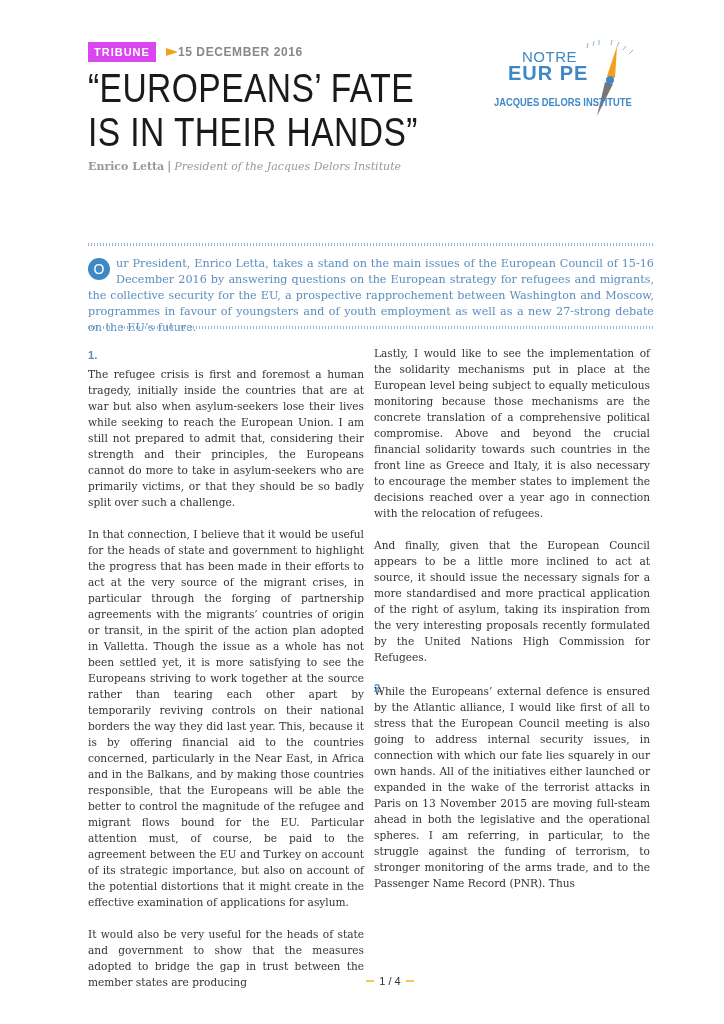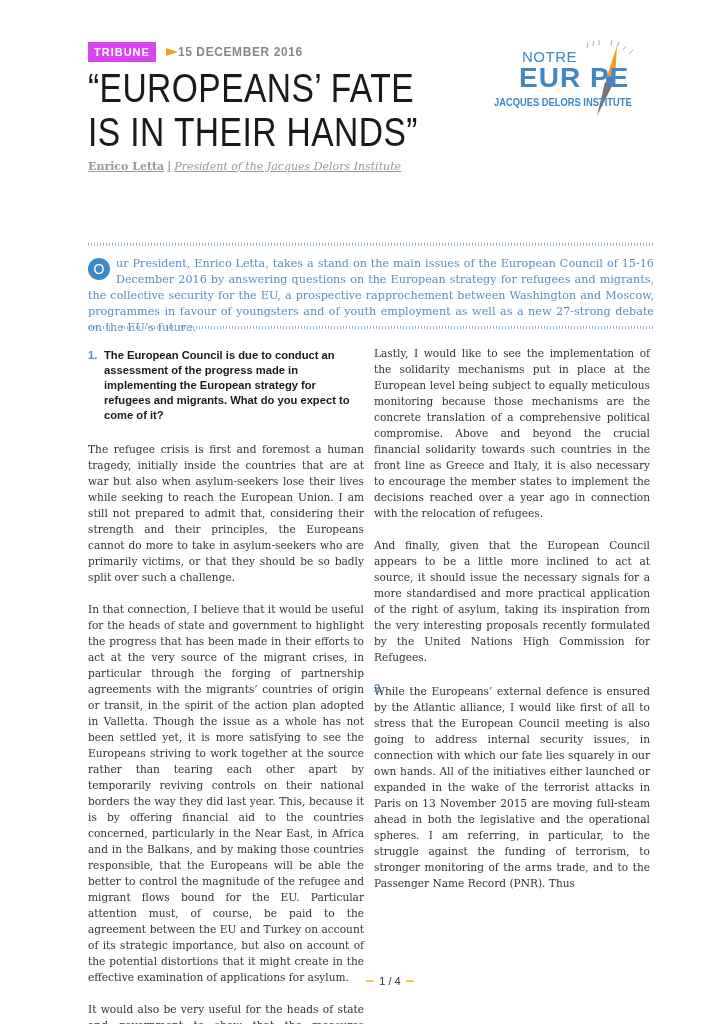--- a/index.html
+++ b/index.html
@@ -3,27 +3,27 @@
 <meta charset="utf-8">
 <style>
   html, body { margin: 0; padding: 0; background: #ffffff; }
   body { width: 724px; height: 1024px; position: relative; overflow: hidden; font-family: "DejaVu Serif", serif; color: #333; }
   .header { position: absolute; left: 88px; top: 42px; }
   .tag-row { display: flex; align-items: center; height: 20px; }
   .tag { background: #d946ef; color: #fff; font-family: "Liberation Sans", sans-serif; font-weight: bold; font-size: 11px; letter-spacing: 1px; padding: 3px 6px; line-height: 14px; }
   .arrow { margin-left: 10px; width: 0; height: 0; border-top: 4px solid transparent; border-bottom: 4px solid transparent; border-left: 12px solid #f2a01e; }
   .date { font-family: "Liberation Sans", sans-serif; font-weight: bold; font-size: 12px; color: #888; letter-spacing: 0.6px; }
   .title { font-family: "Liberation Sans", sans-serif; font-size: 40px; line-height: 44px; color: #1a1a1a; letter-spacing: 0.5px; margin-top: 4px; transform: scaleX(0.84); transform-origin: left; white-space: nowrap; }
-  .byline { margin-top: 6px; font-size: 11px; color: #999; text-decoration: underline; }
+  .byline { margin-top: 6px; font-size: 11px; color: #999; }
   .byline .name { font-weight: bold; color: #999; }
   .byline .sep { font-weight: bold; margin: 0 3px; color: #999; }
   .byline .role { font-style: italic; color: #999; }
   .logo { position: absolute; left: 494px; top: 40px; width: 160px; height: 80px; }
   .logo .notre { position: absolute; left: 28px; top: 8px; font-family: "Liberation Sans", sans-serif; font-weight: normal; font-size: 15px; color: #3f88c5; letter-spacing: 0.5px; }
-  .logo .europe { position: absolute; left: 25px; top: 22px; font-family: "Liberation Sans", sans-serif; font-weight: bold; font-size: 28px; color: #3f88c5; letter-spacing: 1px; }
+  .logo .europe { position: absolute; left: 14px; top: 22px; font-family: "Liberation Sans", sans-serif; font-weight: bold; font-size: 20px; color: #3f88c5; letter-spacing: 1px; }
   .logo .jdi { position: absolute; left: 0; top: 56px; font-family: "Liberation Sans", sans-serif; font-weight: bold; font-size: 11px; color: #3f88c5; transform: scaleX(0.85); transform-origin: left; white-space: nowrap; }
   .logo svg { position: absolute; left: 85px; top: 0; }
   .dots { position: absolute; left: 88px; width: 566px; height: 3px; background: repeating-linear-gradient(90deg, #8fb5d9 0 1px, transparent 1px 3px); }
   .intro { position: absolute; left: 88px; top: 256px; width: 566px; font-size: 11.2px; line-height: 16px; color: #5a8ec0; text-align: justify; }
   .dropcap { float: left; width: 22px; height: 22px; border-radius: 50%; background: #3f88c5; color: #fff; font-family: "Liberation Sans", sans-serif; font-size: 14px; text-align: center; line-height: 22px; margin: 2px 6px 0 0; }
   .col { position: absolute; top: 348px; width: 276px; font-size: 10.6px; line-height: 16px; color: #333; text-align: justify; }
   .col.left { left: 88px; }
   .col.right { left: 374px; top: 345px; }
   .q { font-family: "Liberation Sans", sans-serif; font-weight: bold; font-size: 11.2px; line-height: 15px; color: #1a1a1a; position: relative; padding-left: 16px; margin-bottom: 18px; text-align: left; }
   .q .num { position: absolute; left: 0; top: 0; color: #5a8ec0; }
@@ -74,21 +74,20 @@
 <div class="intro">
   <span class="dropcap">O</span>
   <span>ur President, Enrico Letta, takes a stand on the main issues of the European Council of 15-16 December 2016 by answering questions on the European strategy for refugees and migrants, the collective security for the EU, a prospective rapprochement between Washington and Moscow, programmes in favour of youngsters and of youth employment as well as a new 27-strong debate on the EU’s future.</span>
 </div>
 
 <div class="dots" style="top:326px;"></div>
 
 <div class="col left">
   <div class="q">
     <span class="num">1.</span>
-    <span>The European Council is due to conduct an assessment of the progress made in implementing the European strategy for refugees and migrants. What do you expect to come of it?</span>
   </div>
   <p class="p">The refugee crisis is first and foremost a human tragedy, initially inside the countries that are at war but also when asylum-seekers lose their lives while seeking to reach the European Union. I am still not prepared to admit that, considering their strength and their principles, the Europeans cannot do more to take in asylum-seekers who are primarily victims, or that they should be so badly split over such a challenge.</p>
   <p class="p">In that connection, I believe that it would be useful for the heads of state and government to highlight the progress that has been made in their efforts to act at the very source of the migrant crises, in particular through the forging of partnership agreements with the migrants’ countries of origin or transit, in the spirit of the action plan adopted in Valletta. Though the issue as a whole has not been settled yet, it is more satisfying to see the Europeans striving to work together at the source rather than tearing each other apart by temporarily reviving controls on their national borders the way they did last year. This, because it is by offering financial aid to the countries concerned, particularly in the Near East, in Africa and in the Balkans, and by making those countries responsible, that the Europeans will be able the better to control the magnitude of the refugee and migrant flows bound for the EU. Particular attention must, of course, be paid to the agreement between the EU and Turkey on account of its strategic importance, but also on account of the potential distortions that it might create in the effective examination of applications for asylum.</p>
   <p class="p">It would also be very useful for the heads of state and government to show that the measures adopted to bridge the gap in trust between the member states are producing</p>
 </div>
 
 <div class="col right">
   <p class="p">Lastly, I would like to see the implementation of the solidarity mechanisms put in place at the European level being subject to equally meticulous monitoring because those mechanisms are the concrete translation of a comprehensive political compromise. Above and beyond the crucial financial solidarity towards such countries in the front line as Greece and Italy, it is also necessary to encourage the member states to implement the decisions reached over a year ago in connection with the relocation of refugees.</p>
   <p class="p">And finally, given that the European Council appears to be a little more inclined to act at source, it should issue the necessary signals for a more standardised and more practical application of the right of asylum, taking its inspiration from the very interesting proposals recently formulated by the United Nations High Commission for Refugees.</p>
   <div class="q">

